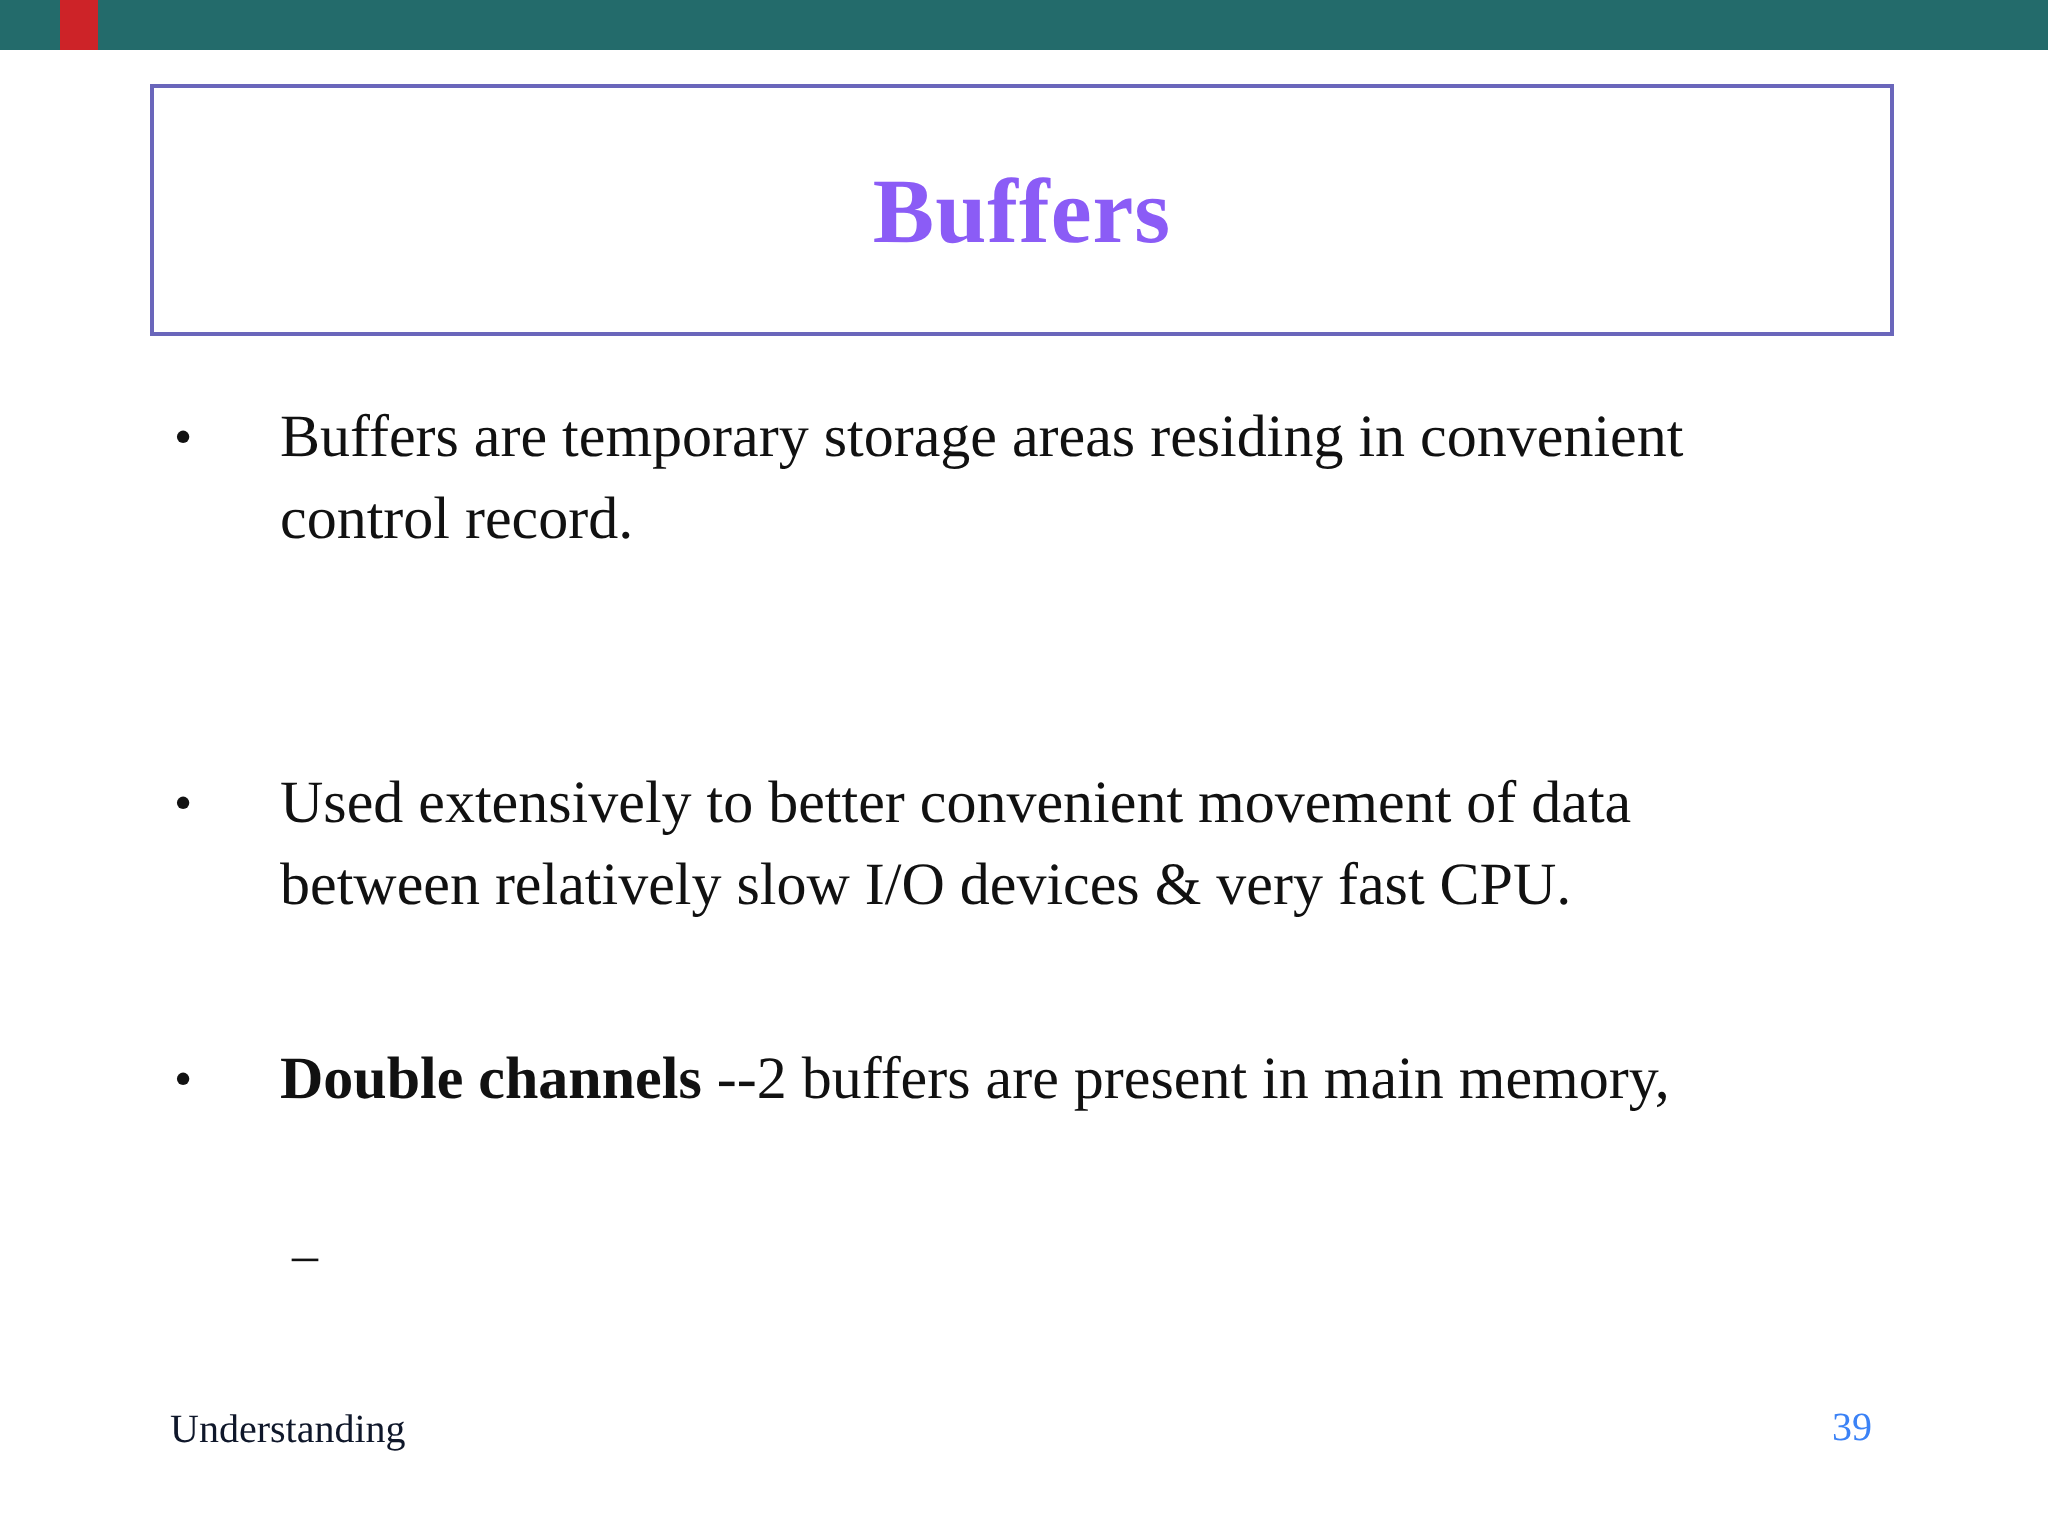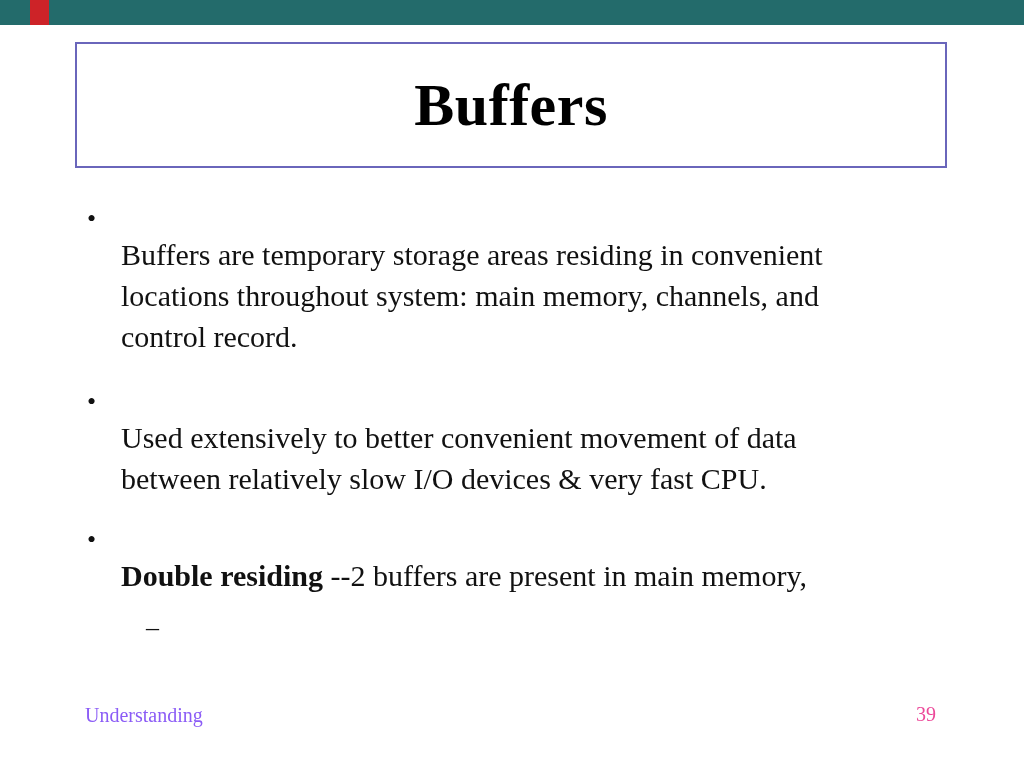--- a/index.html
+++ b/index.html
@@ -34,46 +34,45 @@
     position: absolute;
     left: 75px; top: 42px;
     width: 868px; height: 122px;
     border: 2px solid #6a66bb;
     background: #ffffff;
     display: flex;
     align-items: center;
     justify-content: center;
   }
   .title-text {
-    font-size: 60px;
+    font-size: 46px;
     font-weight: bold;
-    color: #000000;
+    color: #8b5cf6;
     letter-spacing: 0.5px;
   }
   
   .bullet {
     position: absolute;
     left: 0;
     width: 1024px;
     font-size: 30px;
     line-height: 41px;
   }
   .bullet .mk {
     position: absolute;
     left: 87px;
     top: 0;
     font-size: 26px;
     line-height: 41px;
   }
   .bullet .lines {
     position: absolute;
-    left: 121px;
+    left: 140px;
     top: 0;
     white-space: nowrap;
-    margin-top: 36px;
   }
   .b1 { top: 198px; }
   .b2 { top: 381px; }
   .b3 { top: 519px; }
   .bullet .lines b { font-weight: bold; }
   
   .sub-bullet {
     position: absolute;
     left: 0;
     top: 611px;
@@ -92,65 +91,64 @@
     top: 0;
     white-space: nowrap;
   }
   
   .footer-left {
     position: absolute;
     left: 85px;
     top: 703px;
     font-size: 20px;
     line-height: 25px;
-    color: #8b5cf6;
+    color: #0f172a;
   }
   .page-number {
     position: absolute;
     left: 916px;
     top: 702px;
     font-size: 20px;
     line-height: 25px;
-    color: #ec4899;
+    color: #3b82f6;
   }
 </style>
 </head>
 <body>
 
 <div class="slide">
 
   <div class="topbar">
     <div class="topbar-red"></div>
   </div>
 
   <div class="title-box">
     <span class="title-text">Buffers</span>
   </div>
 
   <div class="bullet b1">
     <span class="mk">•</span>
     <div class="lines">
       <div>Buffers are temporary storage areas residing in convenient</div>
-      <div>locations throughout system: main memory, channels, and</div>
       <div>control record.</div>
     </div>
   </div>
 
   <div class="bullet b2">
     <span class="mk">•</span>
     <div class="lines">
       <div>Used extensively to better convenient movement of data</div>
       <div>between relatively slow I/O devices &amp; very fast CPU.</div>
     </div>
   </div>
 
   <div class="bullet b3">
     <span class="mk">•</span>
     <div class="lines">
-      <div><b>Double residing</b><span> --2 buffers are present in main memory,</span></div>
+      <div><b>Double channels</b><span> --2 buffers are present in main memory,</span></div>
     </div>
   </div>
 
   <div class="sub-bullet">
     <span class="mk">–</span>
     <div class="lines">
     </div>
   </div>
 
   <div class="footer-left">

